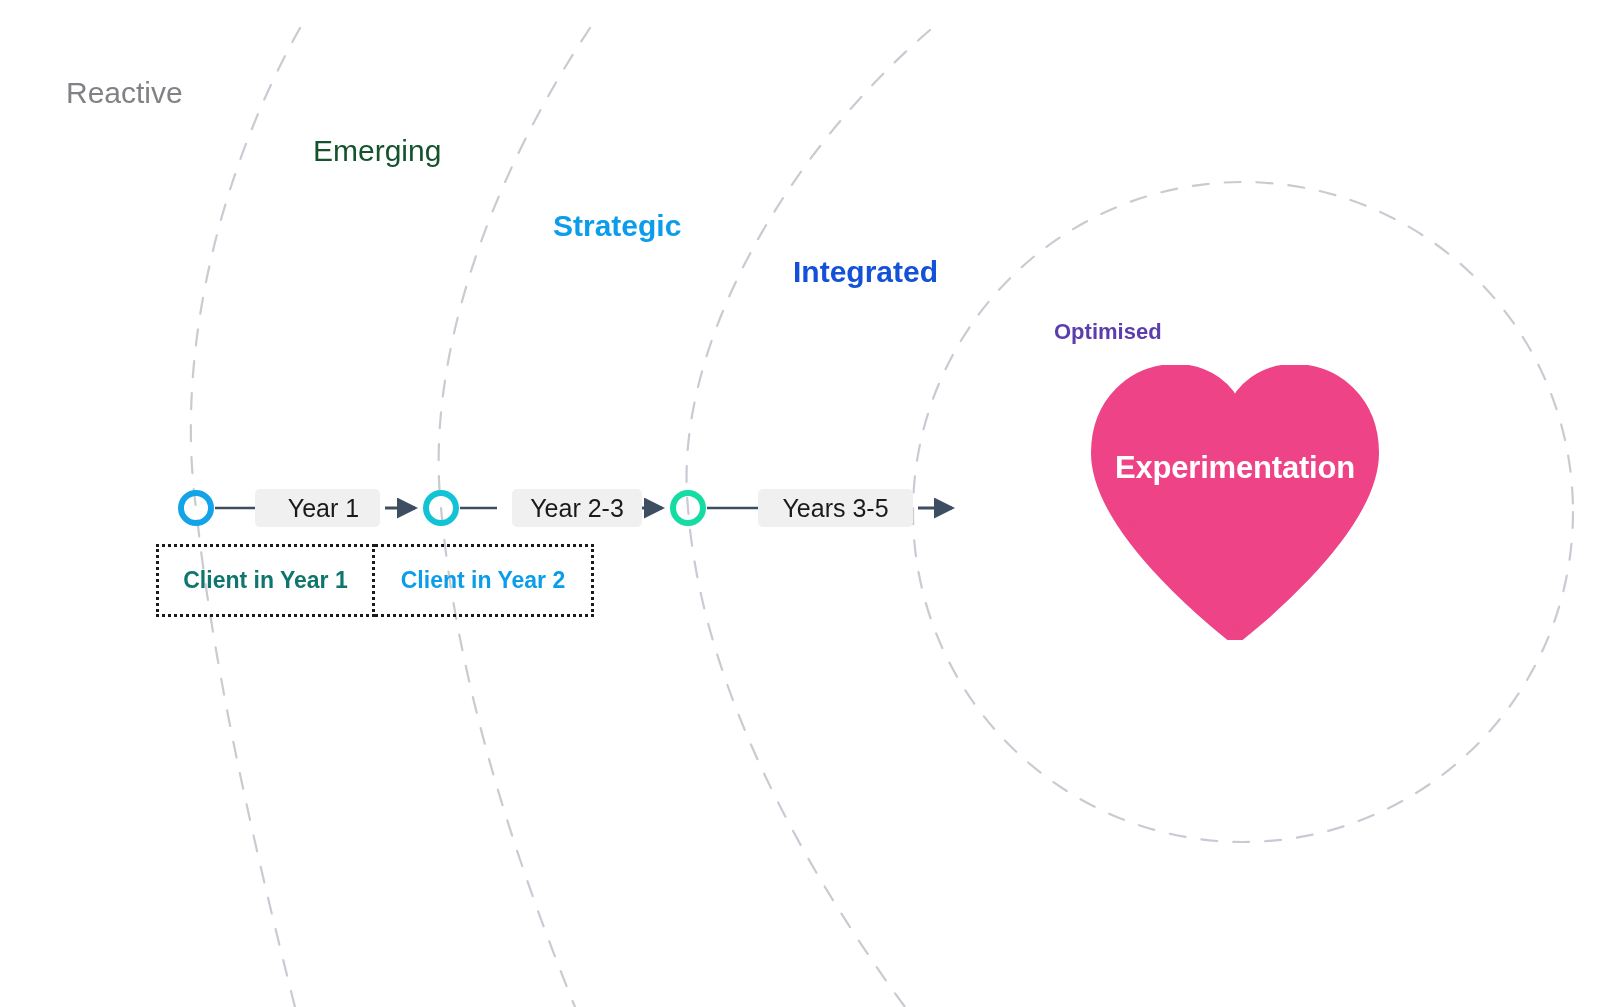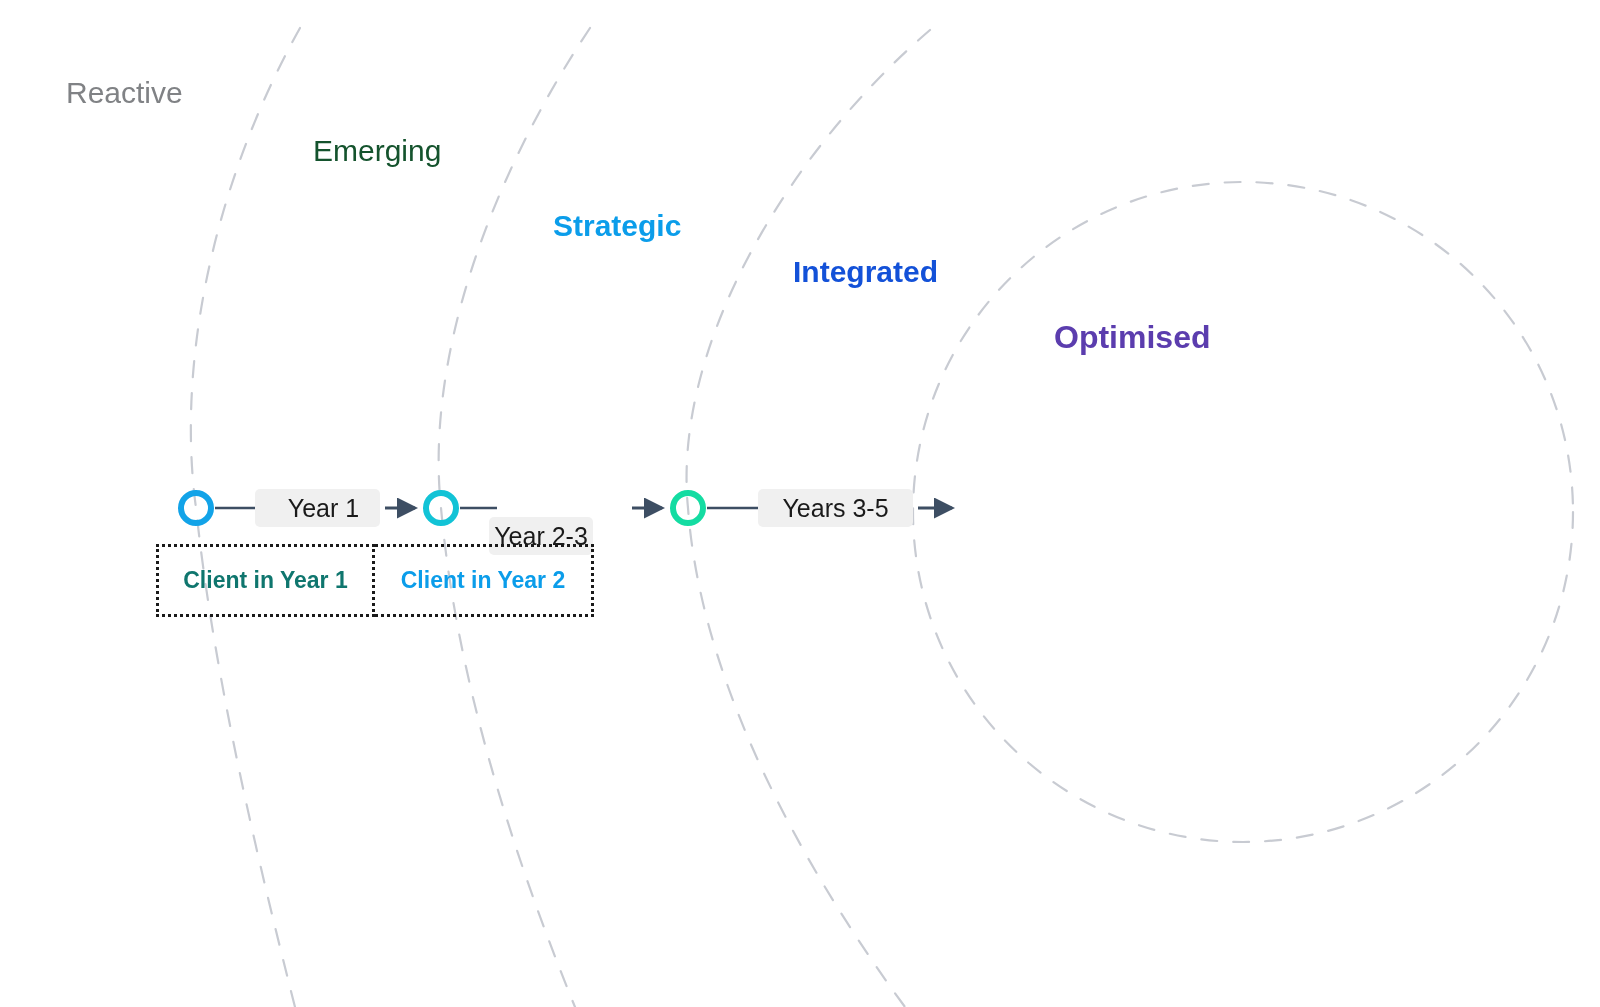--- a/index.html
+++ b/index.html
@@ -48,21 +48,21 @@
     color: #0B9DEA;
   }
   .stage-integrated {
     left: 793px; top: 255px;
     font-size: 30px;
     font-weight: 700;
     color: #1351D8;
   }
   .stage-optimised {
     left: 1054px; top: 319px;
-    font-size: 32px;
+    font-size: 22px;
     font-weight: 700;
     color: #5B3DAE;
   }
 
   
   #timeline {
     position: absolute;
     left: 0; top: 0;
     width: 1600px; height: 1007px;
   }
@@ -84,21 +84,21 @@
     background: #F0F0F0;
     border-radius: 5px;
     display: flex;
     align-items: center;
     justify-content: center;
     font-size: 25px;
     color: #1a1a1a;
     box-sizing: border-box;
   }
   .year-1 { left: 255px; top: 489px; width: 125px; padding-left: 12px; }
-  .year-2 { left: 489px; top: 489px; width: 104px; margin-top: 28px; }
+  .year-2 { left: 512px; top: 489px; width: 130px; }
   .year-3 { left: 758px; top: 489px; width: 155px; }
 
   
   .client-box {
     position: absolute;
     height: 73px;
     display: flex;
     align-items: center;
     justify-content: center;
     font-size: 23px;
@@ -198,14 +198,26 @@
   <div class="ring ring-2"></div>
   <div class="ring ring-3"></div>
 
   <div class="year-box year-1">Year 1</div>
   <div class="year-box year-2">Year 2-3</div>
   <div class="year-box year-3">Years 3-5</div>
 
   <div class="client-box client-1">Client in Year 1</div>
   <div class="client-box client-2">Client in Year 2</div>
 
+  <div id="heart-wrap">
+    <svg viewBox="0 0 290 275" width="290" height="275">
+      <path d="M145 272
+               C 145 272, 8 168, 8 88
+               C 8 38, 44 6, 86 6
+               C 118 6, 139 26, 145 44
+               C 151 26, 172 6, 204 6
+               C 246 6, 282 38, 282 88
+               C 282 168, 145 272, 145 272 Z" fill="#EE4387" stroke="#EE4387" stroke-width="14" stroke-linejoin="round"></path>
+    </svg>
+    <div id="heart-label">Experimentation</div>
+  </div>
 
 </div>
 
 </body></html>

